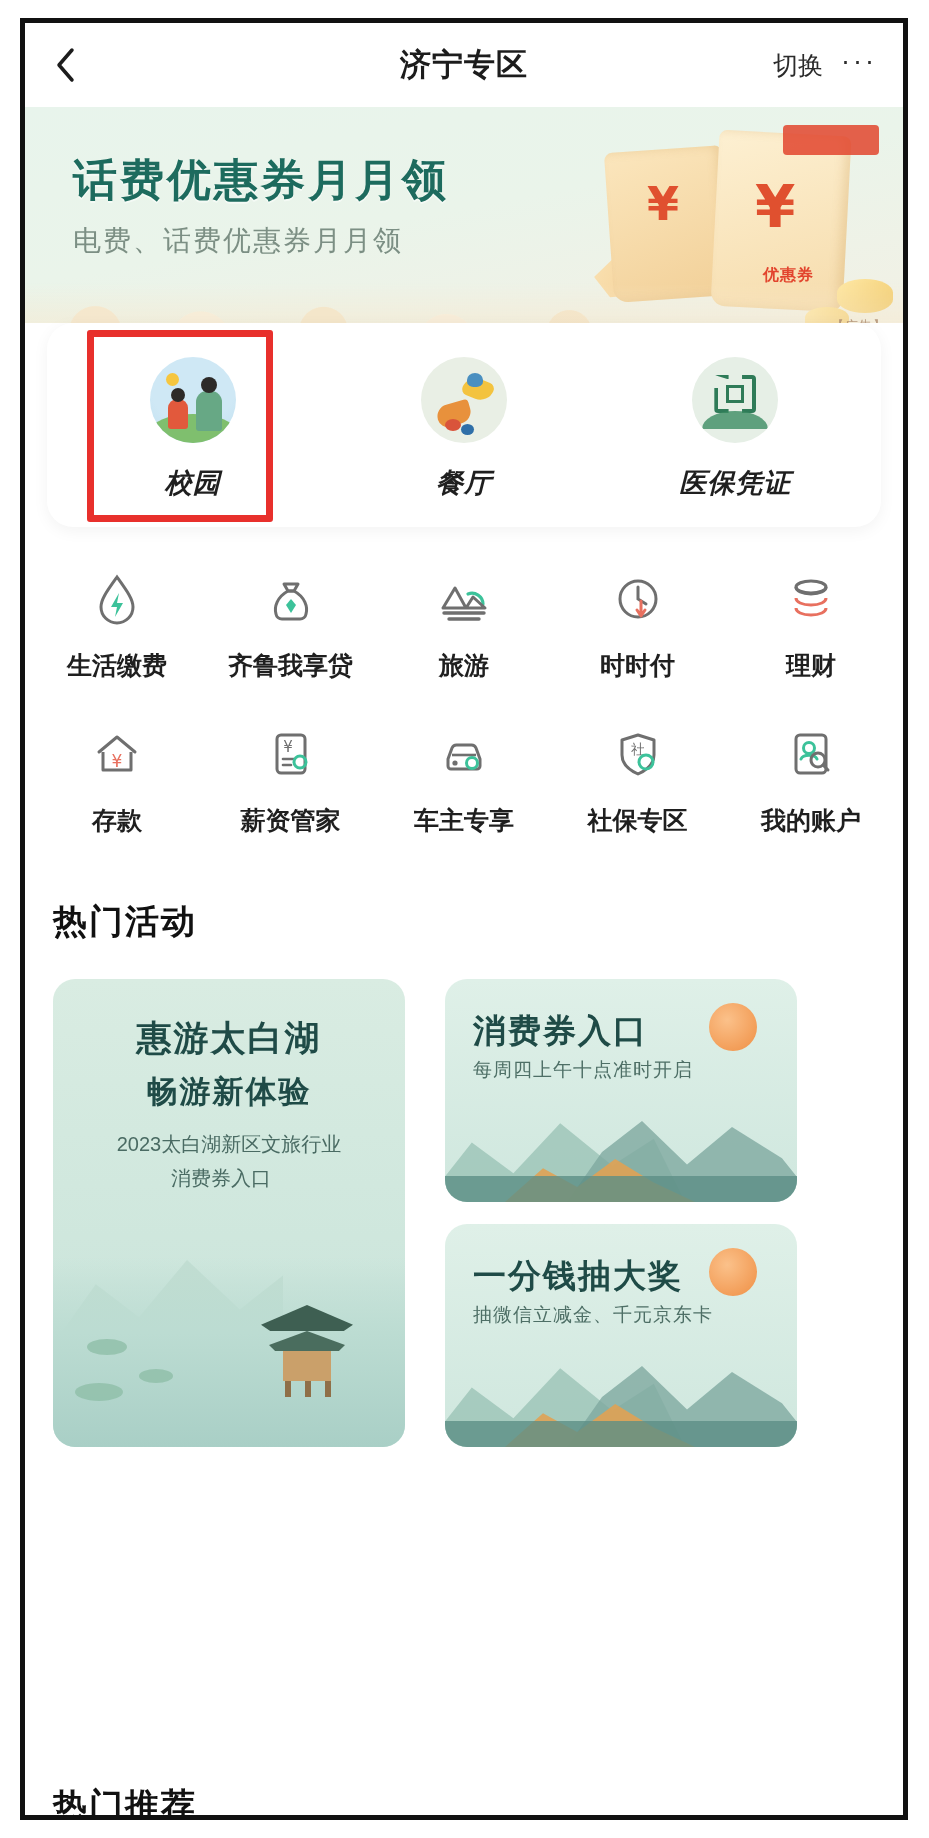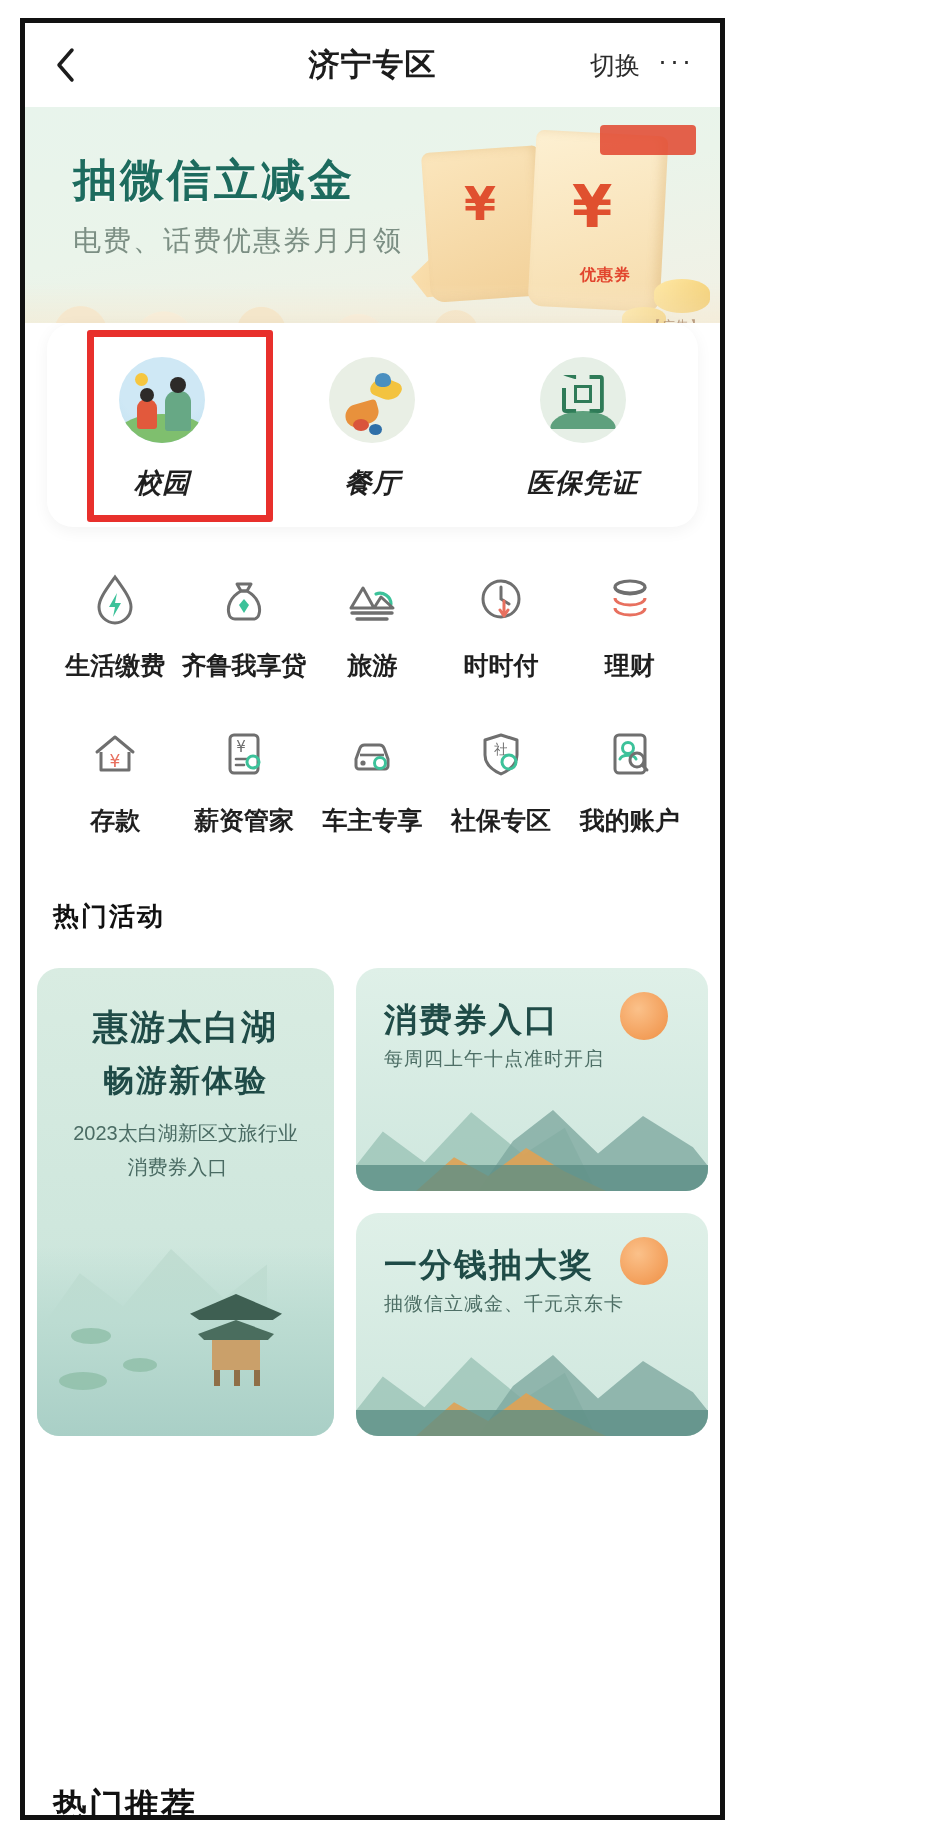--- a/index.html
+++ b/index.html
@@ -5,21 +5,21 @@
   * { margin:0; padding:0; box-sizing:border-box; }
   html,body { background:#ffffff; }
   body {
     width:929px; height:1838px;
     font-family:"Liberation Sans","DejaVu Sans",sans-serif;
     overflow:hidden;
     position:relative;
   }
   
   .phone-frame{
-    position:absolute; left:20px; top:18px; width:705px; height:1802px;
+    position:absolute; left:20px; top:18px; width:888px; height:1802px;
     border:5px solid #111; background:#ffffff; overflow:hidden;
   }
   .screen{ position:absolute; inset:0; background:#fff; overflow:hidden; }
 
   
   .nav{
     height:84px; background:#ffffff; display:flex; align-items:center;
     padding:0 26px; position:relative;
   }
   .back-icon{
@@ -149,24 +149,24 @@
 
   
   .services{ padding:40px 26px 0; background:#fff; }
   .svc-row{ display:flex; justify-content:space-between; margin-bottom:40px; }
   .svc-item{ width:132px; display:flex; flex-direction:column; align-items:center; gap:18px; cursor:pointer; }
   .svc-ico{ width:64px; height:64px; display:flex; align-items:center; justify-content:center; }
   .svc-label{ font-size:25px; font-weight:700; color:#1f1f1f; letter-spacing:0px; white-space:nowrap; }
 
   
   .sec-title{
-    font-size:26px; font-weight:800; color:#111; letter-spacing:2px;
+    font-size:34px; font-weight:800; color:#111; letter-spacing:2px;
     padding:22px 28px 0;
   }
-  .acts{ display:flex; gap:22px; padding:34px 12px 0; }
+  .acts{ display:flex; gap:40px; padding:34px 28px 0; }
   .act-left{
     width:352px; height:468px; border-radius:22px; overflow:hidden; position:relative;
     background:linear-gradient(180deg,#d9ece2 0%,#cfe7dd 55%,#c6e2da 100%);
     cursor:pointer;
   }
   .act-left .t1{ position:absolute; left:0; right:0; top:36px; text-align:center;
     font-size:35px; font-weight:800; color:#1f4b47; letter-spacing:2px;}
   .act-left .t2{ position:absolute; left:0; right:0; top:92px; text-align:center;
     font-size:31px; font-weight:800; color:#1f4b47; letter-spacing:2px;}
   .act-left .s1{ position:absolute; left:0; right:0; top:152px; text-align:center;
@@ -238,21 +238,21 @@
         <div class="coupon-red"></div>
         <div class="yen yen1">¥</div>
         <div class="yen yen2">¥</div>
         <div class="coupon-label">优惠券</div>
         <div class="coin coin1"></div>
         <div class="coin coin2"></div>
       </div>
       <div class="cloud-band"></div>
     </div>
     <div class="banner-text">
-      <div class="banner-title">抽微信立减金</div>
+      <div class="banner-title">话费优惠券月月领</div>
       <div class="banner-sub">电费、话费优惠券月月领</div>
     </div>
     <div class="ad-tag">【广告】</div>
   </div>
 
   <div class="quick-wrap">
     <div class="quick-card">
 
       <div class="quick-item">
         <div class="quick-ico qi-campus">

